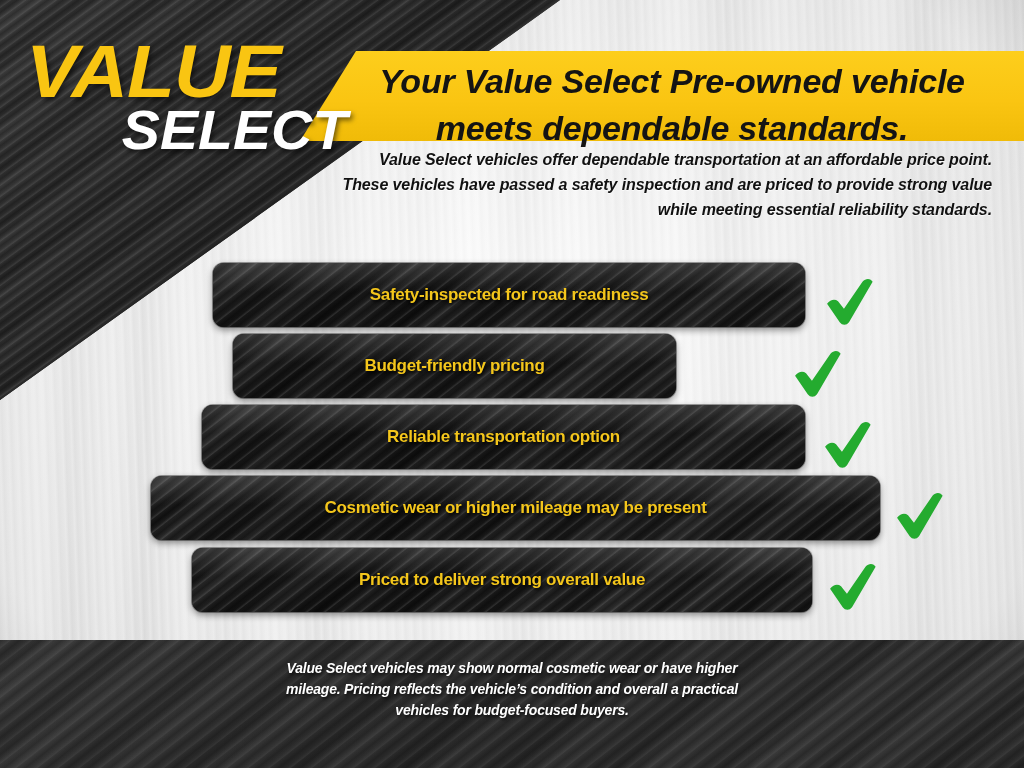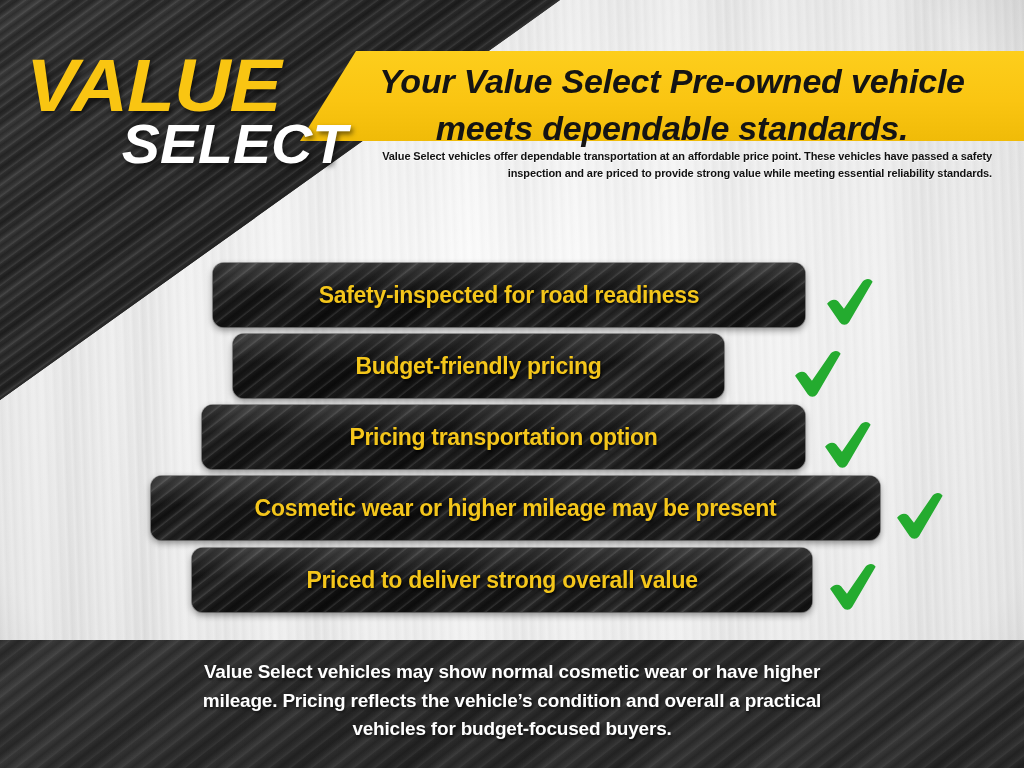--- a/index.html
+++ b/index.html
@@ -69,21 +69,21 @@
         rgba(255,255,255,0.00) 0px,
         rgba(255,255,255,0.04) 14px,
         rgba(0,0,0,0.18) 28px,
         rgba(255,255,255,0.00) 44px),
       linear-gradient(135deg, #3a3a3a 0%, #262626 45%, #333333 75%, #1f1f1f 100%);
   }
 
   
   .logo {
     position: absolute;
-    left: 26px; top: 52px;
+    left: 26px; top: 38px;
     width: 320px;
     z-index: 6;
   }
   .logo-value {
     font-size: 74px;
     font-weight: 700;
     font-style: italic;
     letter-spacing: -1px;
     color: #f9c512;
     line-height: .92;
@@ -133,22 +133,23 @@
   }
 
   
   .intro {
     position: absolute;
     left: 330px; top: 148px;
     width: 662px;
     z-index: 6;
     text-align: right;
     color: #111111;
-    font-size: 11px;
-    font-weight: 700;
+    font-size: 16px;
+    font-weight: 700;
+    font-style: italic;
     line-height: 1.55;
     letter-spacing: -.1px;
     text-shadow: 0 1px 1px rgba(255,255,255,.8);
   }
 
   
   .features {
     position: absolute;
     left: 0; top: 0;
     width: 1024px; height: 768px;
@@ -188,21 +189,21 @@
   }
   .bar .bar-gloss {
     position: absolute;
     left: 0; right: 0; top: 0; height: 46%;
     background: linear-gradient(180deg, rgba(255,255,255,.13) 0%, rgba(255,255,255,0) 100%);
   }
   .bar-label {
     position: relative;
     z-index: 2;
     color: #f4c61b;
-    font-size: 23px;
+    font-size: 17px;
     font-weight: 700;
     font-style: normal;
     letter-spacing: -.3px;
     white-space: nowrap;
     text-shadow: 1px 2px 3px rgba(0,0,0,.85);
     padding: 0 16px;
   }
 
   .check {
     position: absolute;
@@ -235,22 +236,23 @@
         rgba(0,0,0,0.16) 44px,
         rgba(255,255,255,0.00) 66px),
       linear-gradient(150deg, #3b3b3b 0%, #2a2a2a 50%, #343434 78%, #202020 100%);
   }
   .footer-text {
     position: absolute;
     left: 72px; top: 18px;
     width: 880px;
     text-align: center;
     color: #ffffff;
-    font-size: 19px;
-    font-weight: 700;
+    font-size: 14px;
+    font-weight: 700;
+    font-style: italic;
     line-height: 1.5;
     letter-spacing: -.2px;
     text-shadow: 1px 2px 3px rgba(0,0,0,.7);
   }
   .footer-text .ln { display: block; }
 </style>
 </head>
 <body>
 
 <div id="stage">
@@ -283,36 +285,36 @@
           <div class="bar-gloss"></div>
           <div class="bar-label" style="color: rgb(244, 198, 27);">Safety-inspected for road readiness</div>
         </div>
         <div class="check" style="left: 822px; top: 275px;">
           <svg viewBox="0 0 64 64" aria-hidden="true">
             <path d="M6 34 C10 29 15 28 19 31 L26 40 L48 8 C52 3 58 4 60 8 L32 56 C29 60 24 60 21 56 Z" fill="#24ab2f"></path>
           </svg>
         </div>
       </div>
       <div class="feature-row" style="left: 0px; top: 0px; width: 1024px; height: 768px;">
-        <div class="bar" style="left: 233px; top: 334px; width: 491px;">
+        <div class="bar" style="left: 233px; top: 334px; width: 443px;">
           <div class="bar-tex"></div>
           <div class="bar-gloss"></div>
           <div class="bar-label" style="color: rgb(244, 198, 27);">Budget-friendly pricing</div>
         </div>
         <div class="check" style="left: 790px; top: 347px;">
           <svg viewBox="0 0 64 64" aria-hidden="true">
             <path d="M6 34 C10 29 15 28 19 31 L26 40 L48 8 C52 3 58 4 60 8 L32 56 C29 60 24 60 21 56 Z" fill="#24ab2f"></path>
           </svg>
         </div>
       </div>
       <div class="feature-row" style="left: 0px; top: 0px; width: 1024px; height: 768px;">
         <div class="bar" style="left: 202px; top: 405px; width: 603px;">
           <div class="bar-tex"></div>
           <div class="bar-gloss"></div>
-          <div class="bar-label" style="color: rgb(244, 198, 27);">Pricing transportation option</div>
+          <div class="bar-label" style="color: rgb(244, 198, 27);">Reliable transportation option</div>
         </div>
         <div class="check" style="left: 820px; top: 418px;">
           <svg viewBox="0 0 64 64" aria-hidden="true">
             <path d="M6 34 C10 29 15 28 19 31 L26 40 L48 8 C52 3 58 4 60 8 L32 56 C29 60 24 60 21 56 Z" fill="#24ab2f"></path>
           </svg>
         </div>
       </div>
       <div class="feature-row" style="left: 12px; top: 0px; width: 1024px; height: 768px;">
         <div class="bar" style="left: 139px; top: 476px; width: 729px;">
           <div class="bar-tex"></div>

